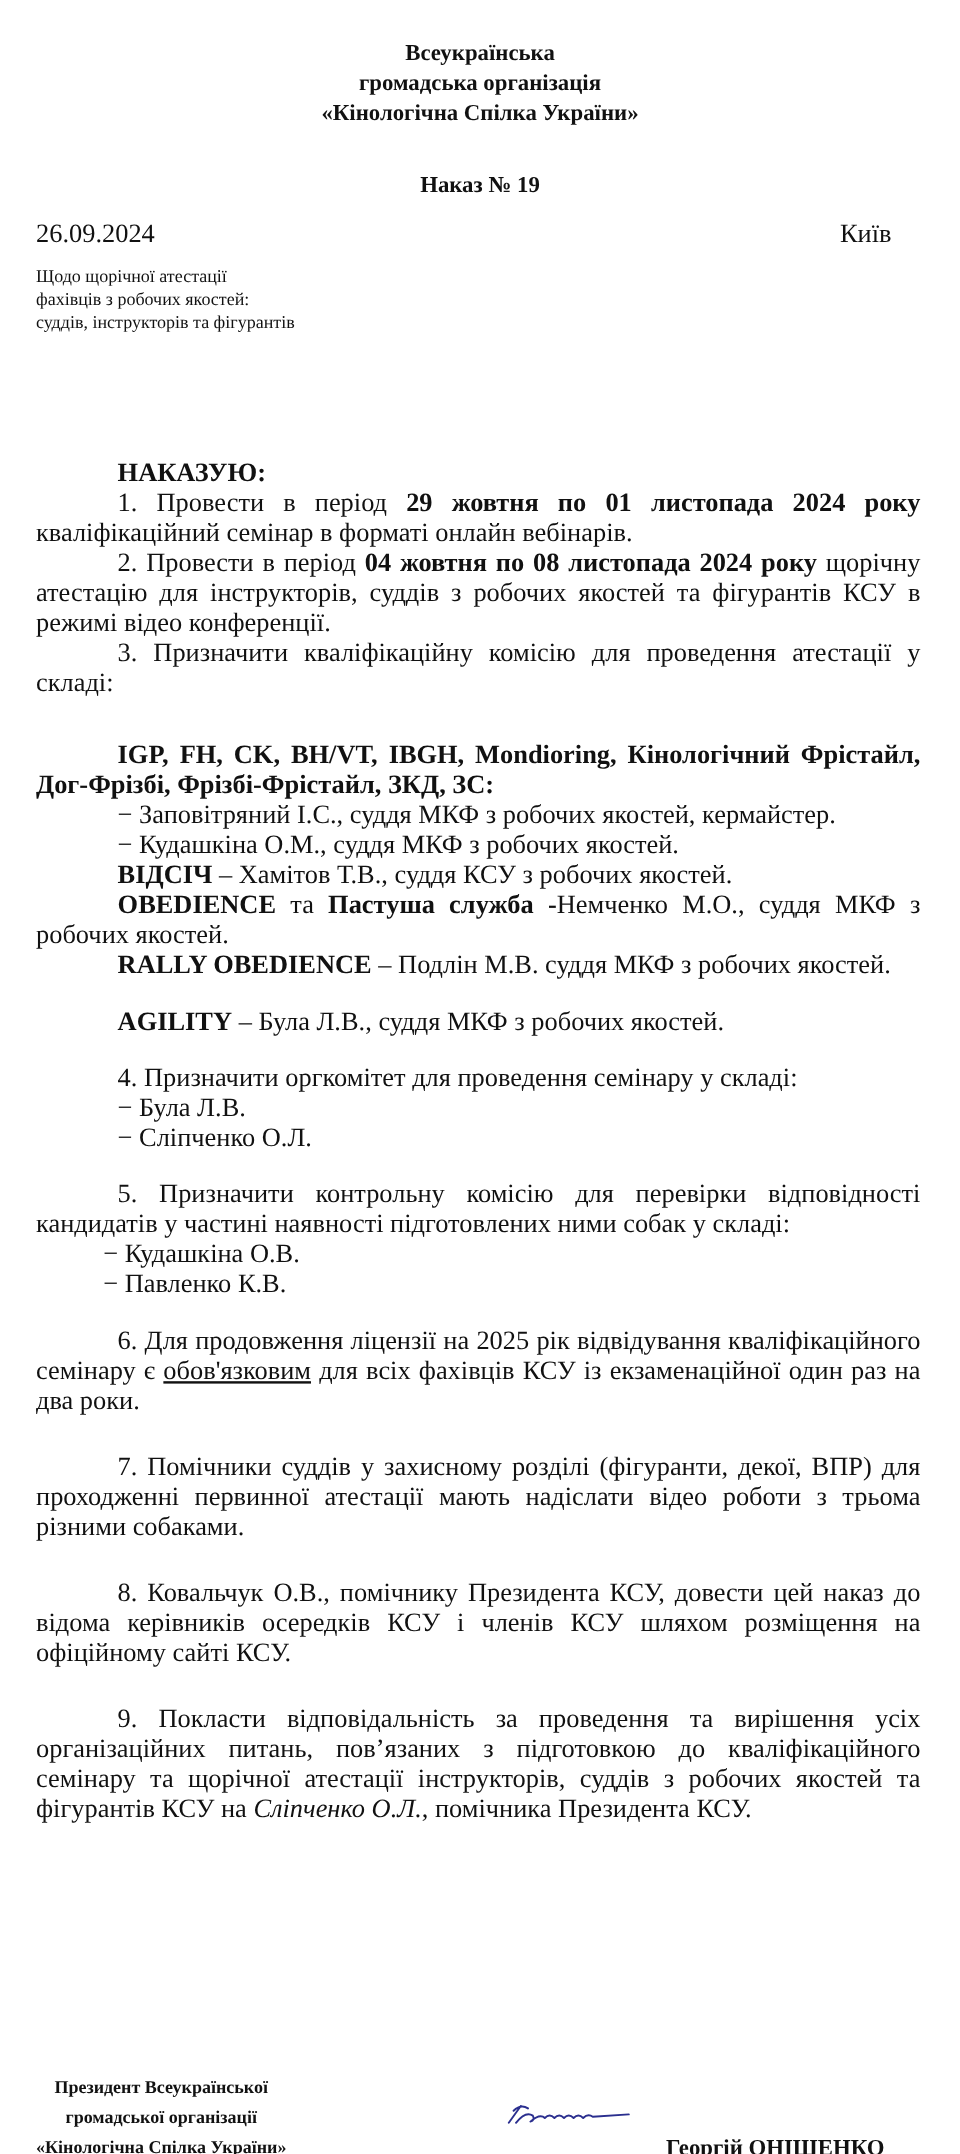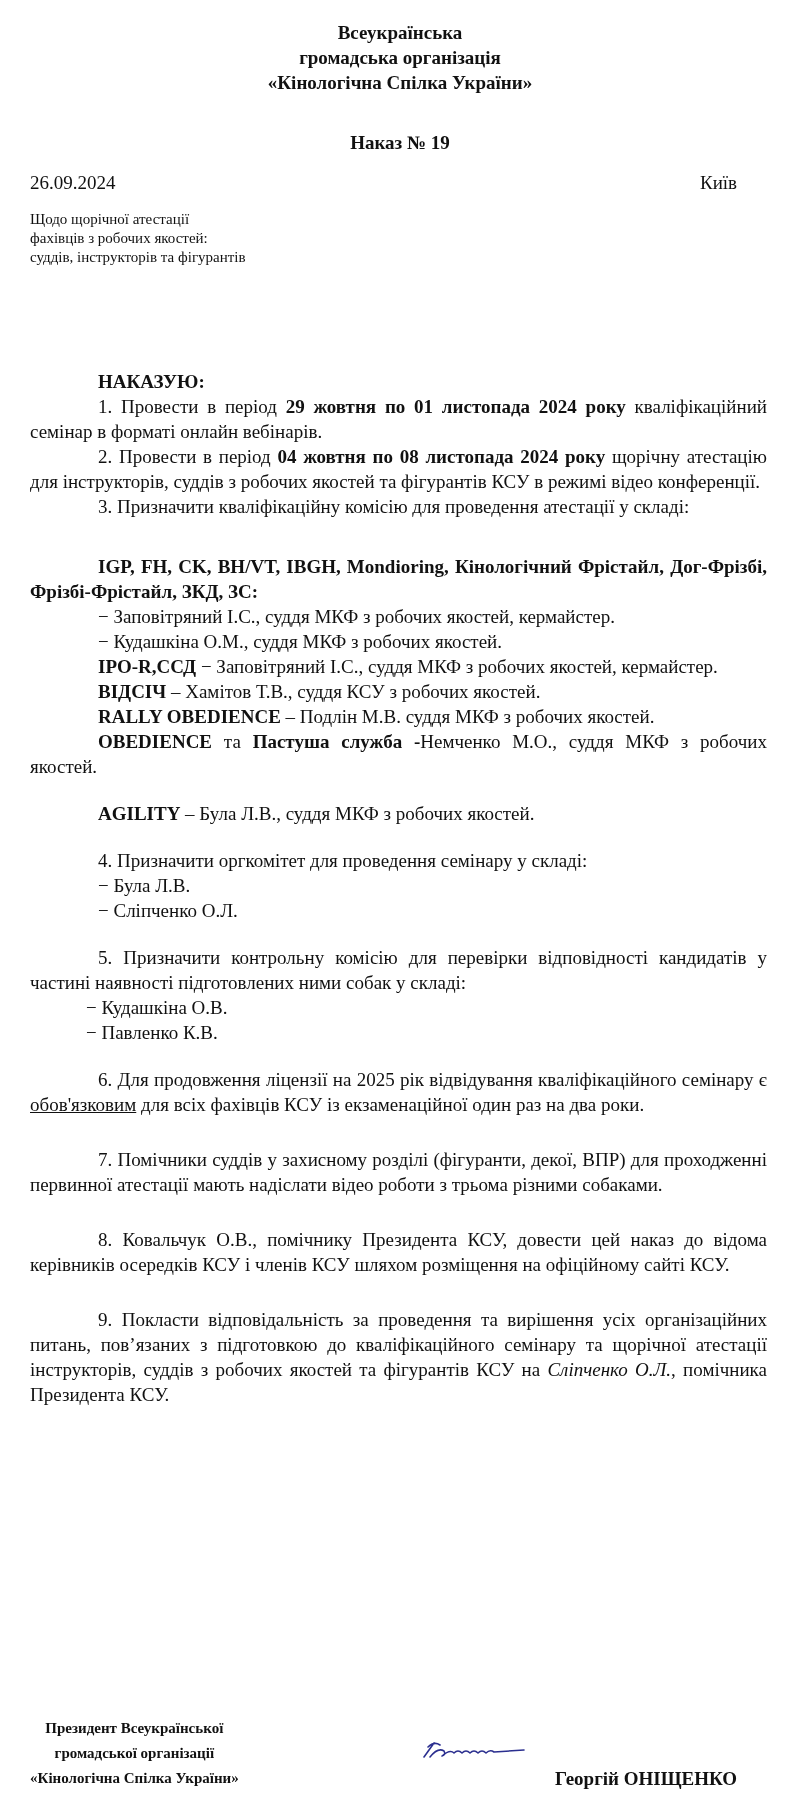--- a/index.html
+++ b/index.html
@@ -1,24 +1,24 @@
 <!DOCTYPE html>
 <html><head>
 <meta charset="utf-8">
 <style>
   html, body { margin: 0; padding: 0; background: #ffffff; }
   body {
     width: 800px; height: 1795px; position: relative; overflow: hidden;
     font-family: "Liberation Serif", "DejaVu Serif", serif;
     color: #111111;
   }
-  .page { position: absolute; left: 0; top: 4px; width: 800px; height: 1542px; }
+  .page { position: absolute; left: 0; top: 16px; width: 800px; height: 1542px; }
   .hdr { position: absolute; left: 0; width: 800px; text-align: center; font-weight: bold; font-size: 19px; line-height: 26px; }
   .abs { position: absolute; }
-  .p { font-size: 19px; line-height: 25px; text-align: justify; }
+  .p { font-size: 22px; line-height: 25px; text-align: justify; }
   .body-block { position: absolute; left: 30px; width: 737px; }
   .ind { text-indent: 68px; }
   .b { font-weight: bold; margin-top: 35px; }
   .i { font-style: italic; }
   .u { text-decoration: underline; }
   .line { display: block; }
   .sig-block { position: absolute; left: 30px; top: 1712px; font-weight: bold; font-size: 15px; line-height: 25px; text-align: center; }
   .sig-name { position: absolute; left: 555px; top: 1762px; font-weight: bold; font-size: 19px; line-height: 25px; }
   .signature { position: absolute; left: 420px; top: 1735px; width: 110px; height: 22px; }
 </style>
@@ -45,24 +45,23 @@
     <div class="p b" style="padding-left:68px;">НАКАЗУЮ:</div>
 
     <div class="p ind"><span>1. Провести в період </span><span class="b">29 жовтня по 01 листопада 2024 року</span><span> кваліфікаційний семінар в форматі онлайн вебінарів.</span></div>
 
     <div class="p ind"><span>2. Провести в період </span><span class="b">04 жовтня по 08 листопада 2024 року</span><span> щорічну атестацію для інструкторів, суддів з робочих якостей та фігурантів КСУ в режимі відео конференції.</span></div>
 
     <div class="p ind">3. Призначити кваліфікаційну комісію для проведення атестації у складі:</div>
     <div class="p ind b">IGP, FH, CK, BH/VT, IBGH, Mondioring, Кінологічний Фрістайл, Дог-Фрізбі, Фрізбі-Фрістайл, ЗКД, ЗС:</div>
     <div class="p ind">− Заповітряний І.С., суддя МКФ з робочих якостей, кермайстер.</div>
     <div class="p ind">− Кудашкіна О.М., суддя МКФ з робочих якостей.</div>
-    <div class="p ind"><span class="b">IPO-R,ССД</span><span> − Заповітряний І.С., суддя МКФ з робочих якостей, кермайстер.</span></div>
     <div class="p ind"><span class="b">ВІДСІЧ</span><span> – Хамітов Т.В., суддя КСУ з робочих якостей.</span></div>
+    <div class="p ind"><span class="b">OBEDIENCE</span><span> та </span><span class="b">Пастуша служба -</span><span>Немченко М.О., суддя МКФ з робочих якостей.</span></div>
     <div class="p ind"><span class="b">RALLY OBEDIENCE</span><span> – Подлін М.В. суддя МКФ з робочих якостей.</span></div>
-    <div class="p ind"><span class="b">OBEDIENCE</span><span> та </span><span class="b">Пастуша служба -</span><span>Немченко М.О., суддя МКФ з робочих якостей.</span></div>
     <div class="p ind" style="margin-top:22px;"><span class="b">AGILITY</span><span> – Була Л.В., суддя МКФ з робочих якостей.</span></div>
 
     <div class="p ind" style="margin-top:22px;">4. Призначити оргкомітет для проведення семінару у складі:</div>
     <div class="p" style="padding-left:68px;">− Була Л.В.</div>
     <div class="p" style="padding-left:68px;">− Сліпченко О.Л.</div>
 
     <div class="p ind" style="margin-top:22px;">5. Призначити контрольну комісію для перевірки відповідності кандидатів у частині наявності підготовлених ними собак у складі:</div>
     <div class="p" style="padding-left:56px;">− Кудашкіна О.В.</div>
     <div class="p" style="padding-left:56px;">− Павленко К.В.</div>
 

